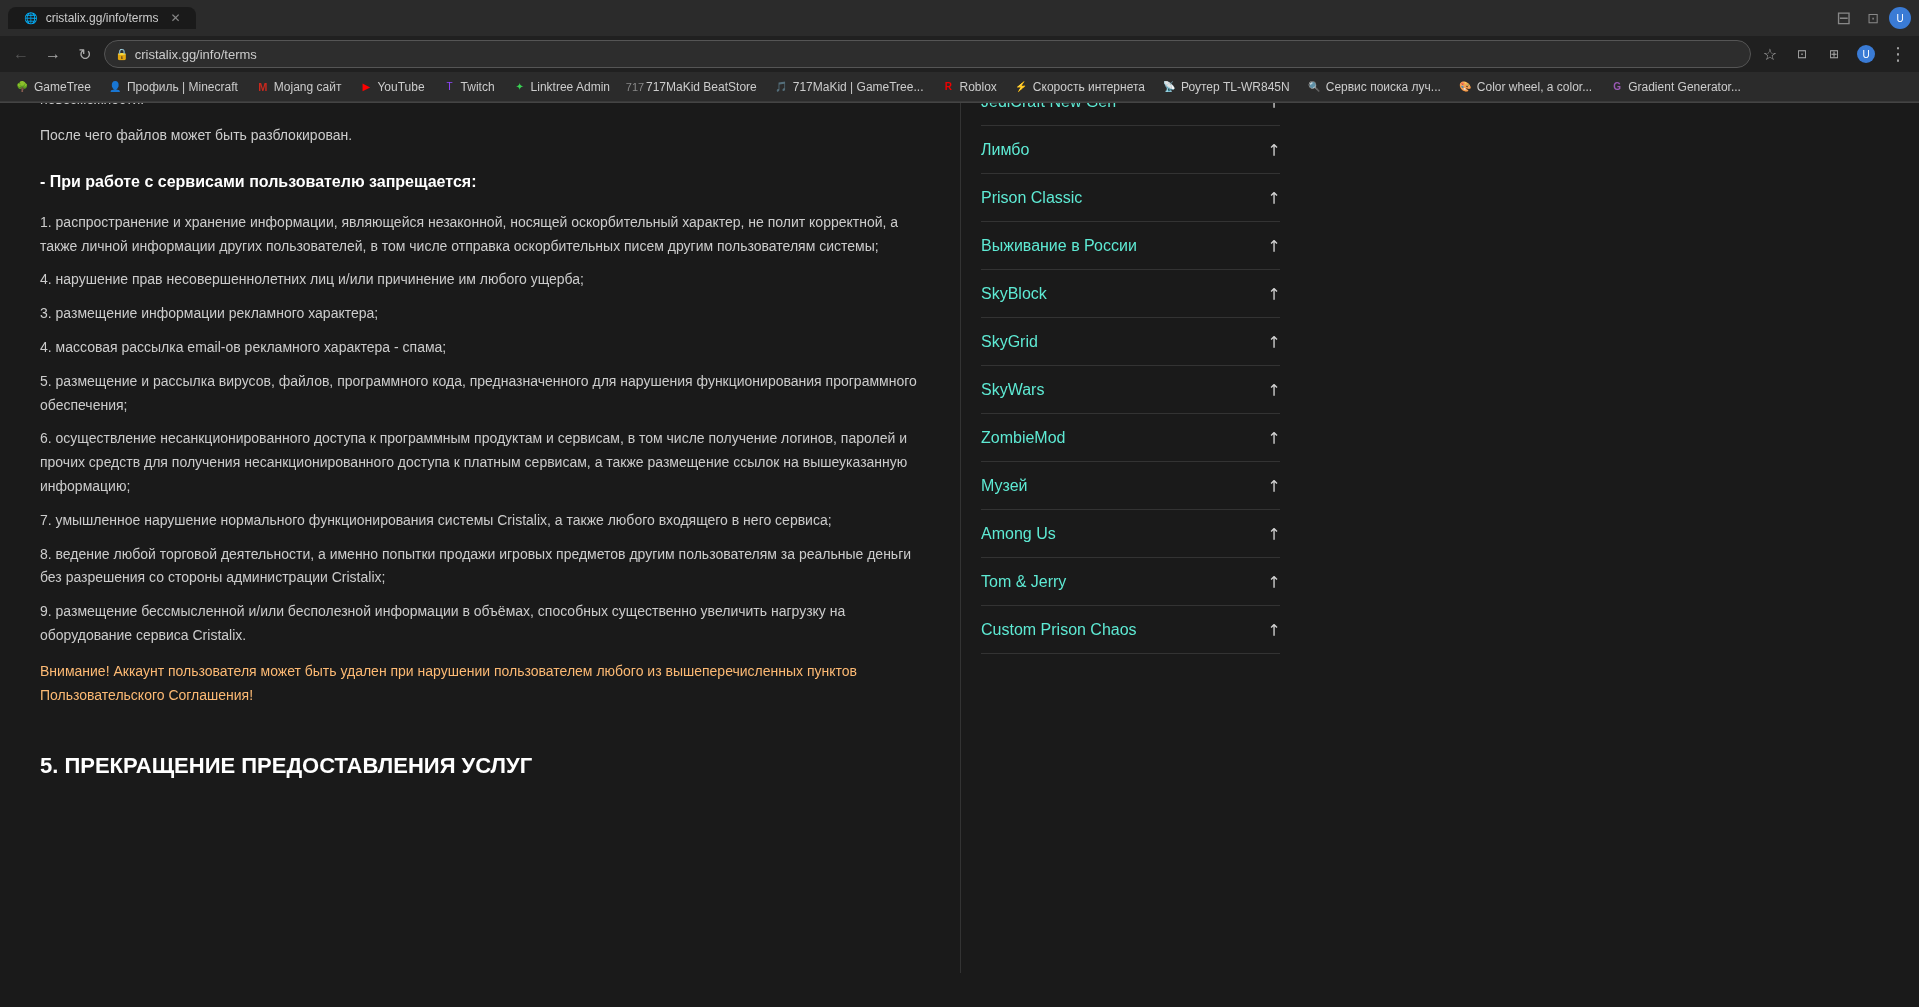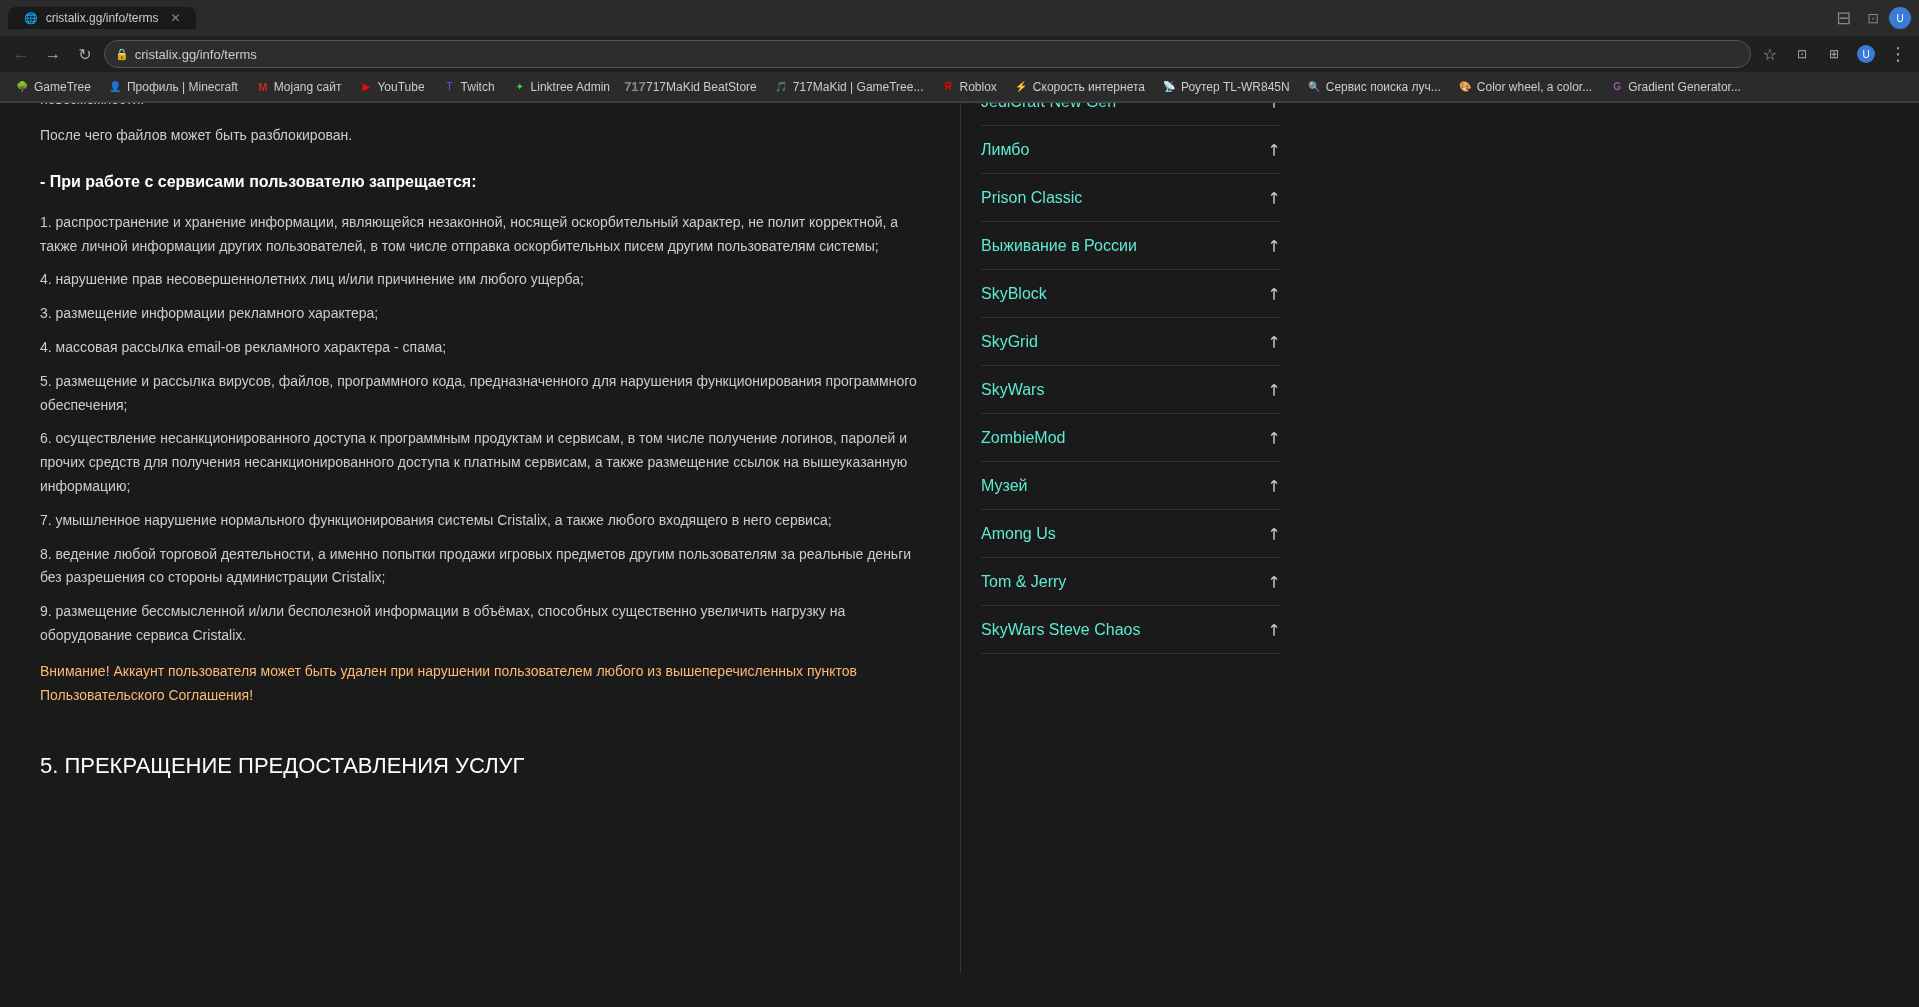--- a/index.html
+++ b/index.html
@@ -136,21 +136,21 @@
     }
 
     .warning-text {
       margin-top: 12px;
       font-size: 14px;
       color: #fdba74;
     }
 
     .section-title {
       font-size: 22px;
-      font-weight: normal;
+      font-weight: bold;
       color: #fff;
       margin-top: 40px;
       text-transform: uppercase;
     }
 
     
     .sidebar {
       width: 340px;
       min-width: 340px;
       padding: 10px 20px;
@@ -234,21 +234,21 @@
     </div>
     <div class="bookmark-item">
       <span class="bookmark-icon" style="color:#9146FF;">T</span>
       <span>Twitch</span>
     </div>
     <div class="bookmark-item">
       <span class="bookmark-icon" style="color:#39d353;">✦</span>
       <span>Linktree Admin</span>
     </div>
     <div class="bookmark-item">
-      <span class="bookmark-icon" style="color:#888; font-size:13px; font-weight:bold;">717</span>
+      <span class="bookmark-icon" style="color:#888; font-size:11px; font-weight:normal;">717</span>
       <span>717MaKid BeatStore</span>
     </div>
     <div class="bookmark-item">
       <span class="bookmark-icon" style="color:#e67e22;">🎵</span>
       <span>717MaKid | GameTree...</span>
     </div>
     <div class="bookmark-item">
       <span class="bookmark-icon" style="color:#e00; font-weight:bold;">R</span>
       <span>Roblox</span>
     </div>
@@ -338,17 +338,17 @@
     </div>
     <div class="sidebar-item">
       <span class="sidebar-item-label">Among Us</span>
       <span class="sidebar-item-arrow">↗</span>
     </div>
     <div class="sidebar-item">
       <span class="sidebar-item-label">Tom &amp; Jerry</span>
       <span class="sidebar-item-arrow">↗</span>
     </div>
     <div class="sidebar-item">
-      <span class="sidebar-item-label">SkyWars Steve Chaos</span>
+      <span class="sidebar-item-label">Custom Prison Chaos</span>
       <span class="sidebar-item-arrow">↗</span>
     </div>
   </div>
 </div>
 
 </body></html>

